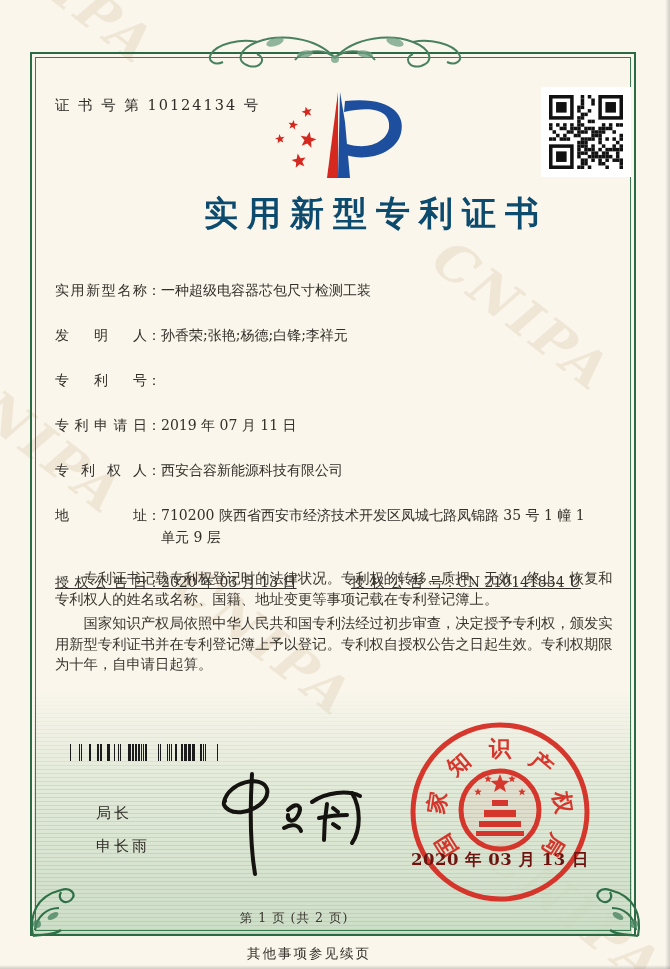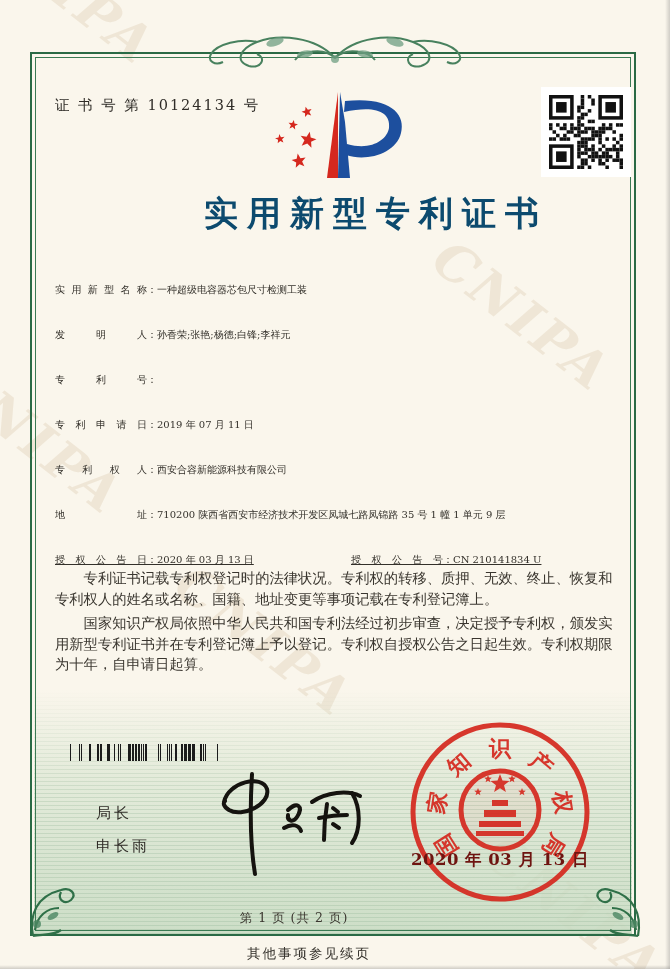--- a/index.html
+++ b/index.html
@@ -37,21 +37,21 @@
   }
   .logo{position:absolute;left:250px;top:88px;width:168px;height:94px;}
   .qr-box{
     position:absolute;left:541px;top:87px;width:90px;height:90px;background:#fff;
     display:flex;align-items:center;justify-content:center;
   }
   .title{
     position:absolute;left:0;top:191px;width:670px;text-align:center;
     font-size:34px;font-weight:bold;letter-spacing:9px;color:#0c4a6e;padding-left:41px;
   }
-  .fields{position:absolute;left:55px;top:279px;width:545px;font-size:10px;color:#33302a;}
+  .fields{position:absolute;left:55px;top:279px;width:545px;font-size:14px;color:#33302a;}
   .frow{display:flex;line-height:22px;margin-bottom:23px;}
   .flabel{
     display:inline-block;width:92px;flex:none;
     text-align:justify;text-align-last:justify;text-justify:inter-character;
   }
   .fcolon{flex:none;}
   .fvalue{flex:1;min-width:0;}
   .frow-grant{display:flex;margin-bottom:8px;text-decoration:underline;}
   .grant-col1{display:flex;width:296px;flex:none;}
   .grant-col2{display:flex;flex:1;}

